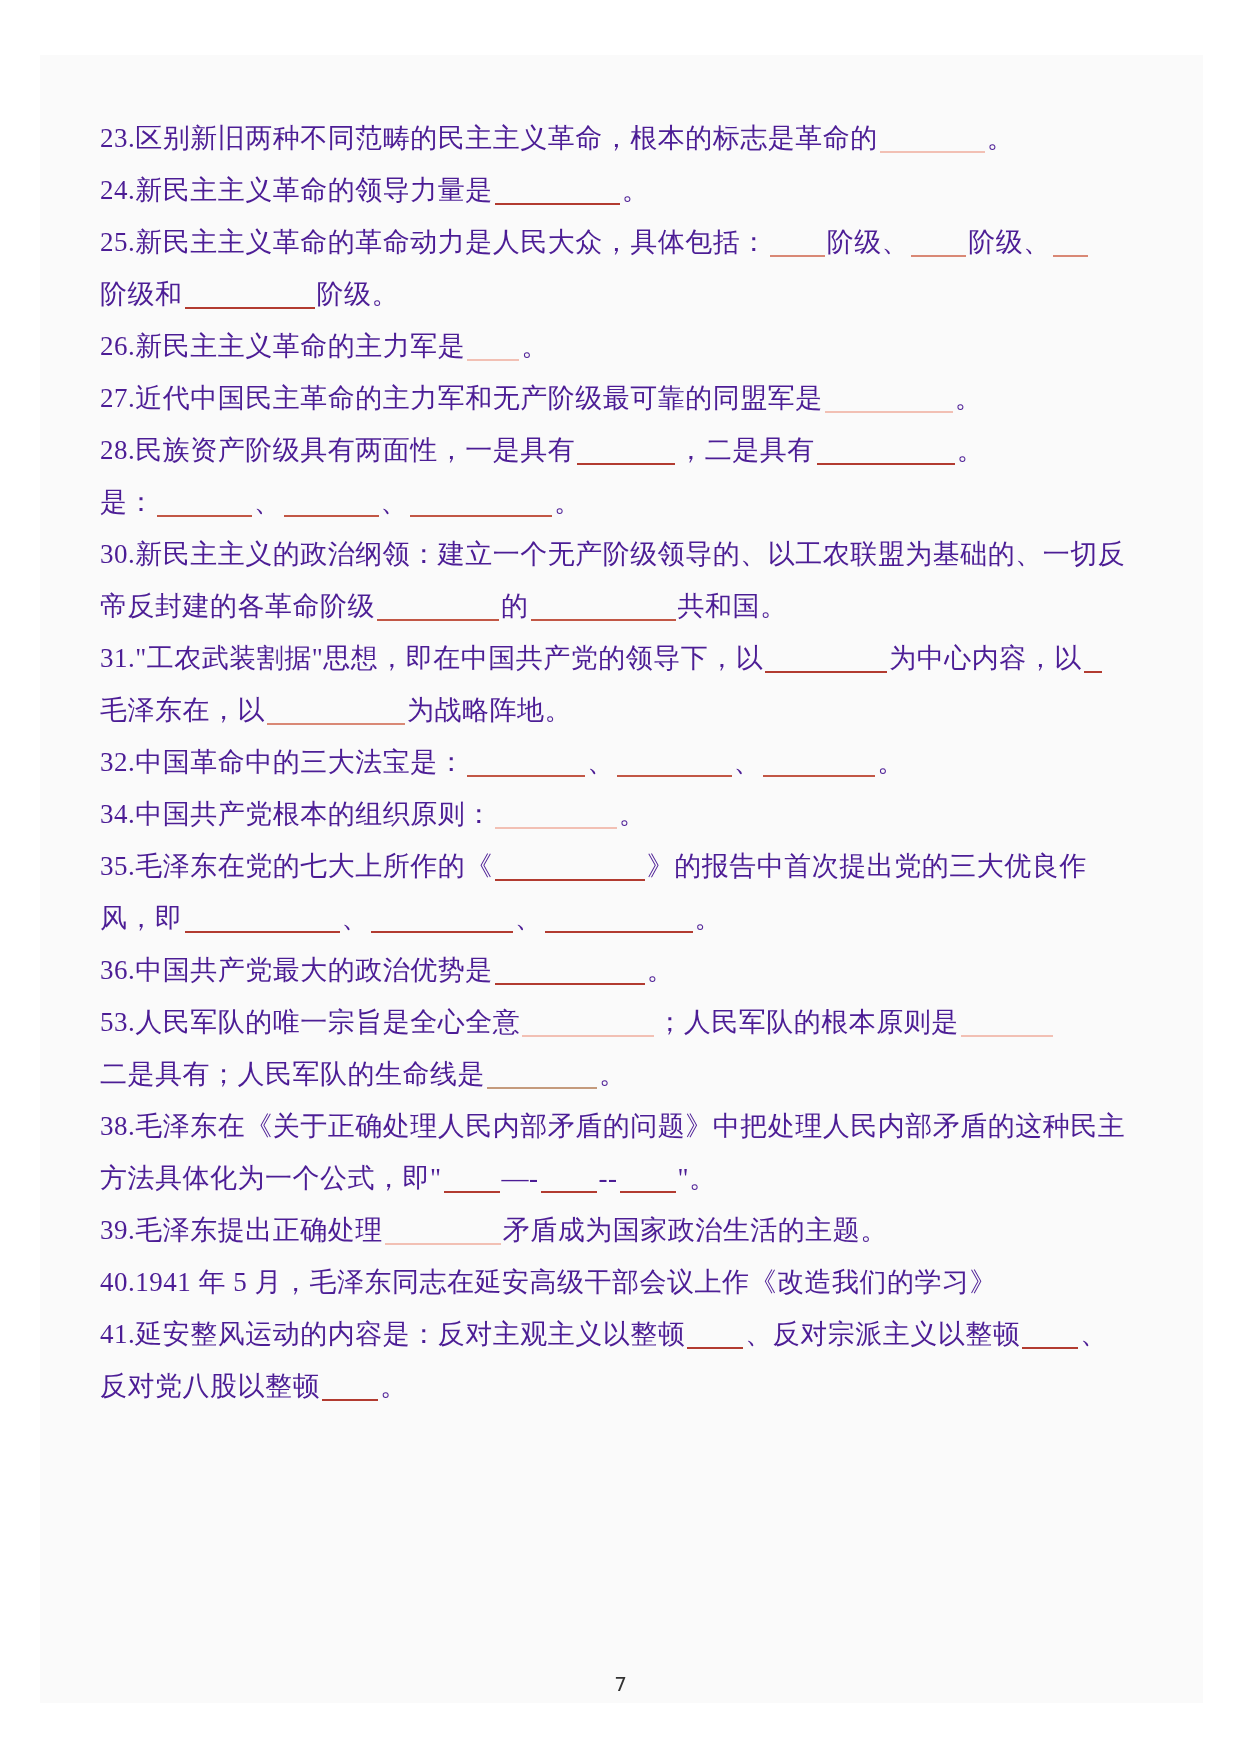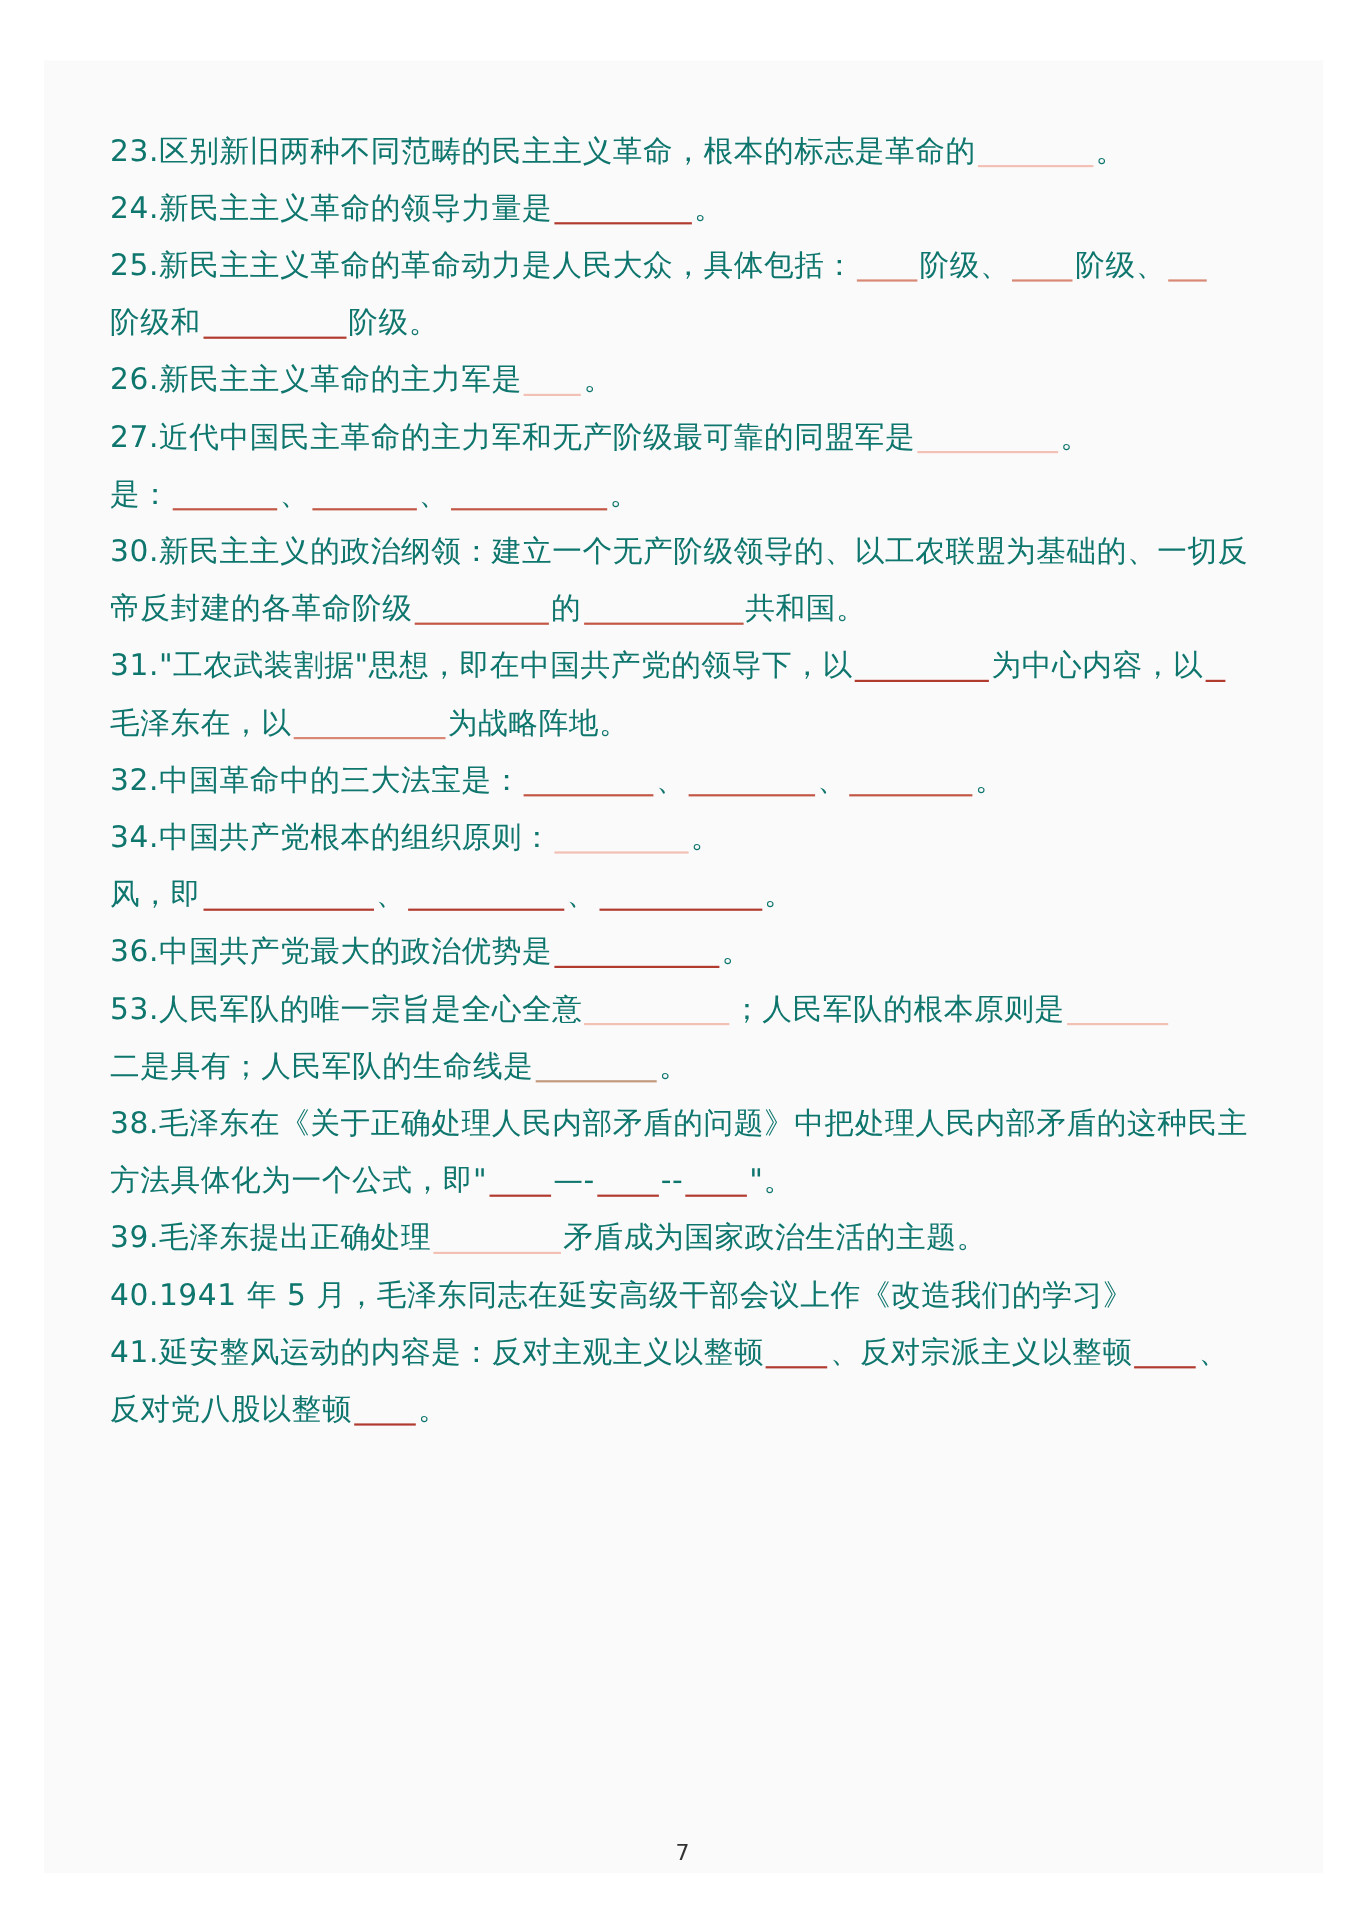--- a/index.html
+++ b/index.html
@@ -26,23 +26,24 @@
   .content {
     position: absolute;
     left: 100px;
     top: 112px;
     width: 1060px;
   }
   .line {
     height: 52px;
     line-height: 52px;
     font-size: 27px;
-    color: #0f766e;
+    color: #4c1d95;
     white-space: nowrap;
     letter-spacing: 0.5px;
+    font-family: Liberation Serif, serif;
   }
   .txt { display: inline; }
   .blank {
     display: inline-block;
     height: 0;
     border-bottom: 2px solid #b23b30;
     position: relative;
     top: 6px;
     margin: 0 2px;
   }
@@ -61,27 +62,29 @@
 
 <div class="page">
   <div class="page-inner"></div>
   <div class="content">
       <div class="line"><span class="txt">23.区别新旧两种不同范畴的民主主义革命，根本的标志是革命的</span><span class="blank" style="width: 105px; border-bottom-color: rgb(242, 192, 180);"></span><span class="txt">。</span></div>
       <div class="line"><span class="txt">24.新民主主义革命的领导力量是</span><span class="blank" style="width: 125px; border-bottom-color: rgb(178, 59, 48);"></span><span class="txt">。</span></div>
       <div class="line"><span class="txt">25.新民主主义革命的革命动力是人民大众，具体包括：</span><span class="blank" style="width: 55px; border-bottom-color: rgb(217, 136, 117);"></span><span class="txt">阶级、</span><span class="blank" style="width: 55px; border-bottom-color: rgb(217, 136, 117);"></span><span class="txt">阶级、</span><span class="blank" style="width: 35px; border-bottom-color: rgb(217, 136, 117);"></span></div>
       <div class="line"><span class="txt">阶级和</span><span class="blank" style="width: 130px; border-bottom-color: rgb(178, 59, 48);"></span><span class="txt">阶级。</span></div>
       <div class="line"><span class="txt">26.新民主主义革命的主力军是</span><span class="blank" style="width: 52px; border-bottom-color: rgb(242, 192, 180);"></span><span class="txt">。</span></div>
       <div class="line"><span class="txt">27.近代中国民主革命的主力军和无产阶级最可靠的同盟军是</span><span class="blank" style="width: 128px; border-bottom-color: rgb(242, 192, 180);"></span><span class="txt">。</span></div>
+      <div class="line"><span class="txt">28.民族资产阶级具有两面性，一是具有</span><span class="blank" style="width: 98px; border-bottom-color: rgb(178, 59, 48);"></span><span class="txt">，二是具有</span><span class="blank" style="width: 138px; border-bottom-color: rgb(178, 59, 48);"></span><span class="txt">。</span></div>
       <div class="line"><span class="txt">是：</span><span class="blank" style="width: 95px; border-bottom-color: rgb(194, 87, 69);"></span><span class="txt">、</span><span class="blank" style="width: 95px; border-bottom-color: rgb(194, 87, 69);"></span><span class="txt">、</span><span class="blank" style="width: 142px; border-bottom-color: rgb(194, 87, 69);"></span><span class="txt">。</span></div>
       <div class="line"><span class="txt">30.新民主主义的政治纲领：建立一个无产阶级领导的、以工农联盟为基础的、一切反</span></div>
       <div class="line"><span class="txt">帝反封建的各革命阶级</span><span class="blank" style="width: 122px; border-bottom-color: rgb(194, 87, 69);"></span><span class="txt">的</span><span class="blank" style="width: 145px; border-bottom-color: rgb(194, 87, 69);"></span><span class="txt">共和国。</span></div>
       <div class="line"><span class="txt">31."工农武装割据"思想，即在中国共产党的领导下，以</span><span class="blank" style="width: 122px; border-bottom-color: rgb(178, 59, 48);"></span><span class="txt">为中心内容，以</span><span class="blank" style="width: 18px; border-bottom-color: rgb(178, 59, 48);"></span></div>
       <div class="line"><span class="txt">毛泽东在，以</span><span class="blank" style="width: 138px; border-bottom-color: rgb(217, 136, 117);"></span><span class="txt">为战略阵地。</span></div>
       <div class="line"><span class="txt">32.中国革命中的三大法宝是：</span><span class="blank" style="width: 118px; border-bottom-color: rgb(194, 87, 69);"></span><span class="txt">、</span><span class="blank" style="width: 115px; border-bottom-color: rgb(194, 87, 69);"></span><span class="txt">、</span><span class="blank" style="width: 112px; border-bottom-color: rgb(194, 87, 69);"></span><span class="txt">。</span></div>
       <div class="line"><span class="txt">34.中国共产党根本的组织原则：</span><span class="blank" style="width: 122px; border-bottom-color: rgb(242, 192, 180);"></span><span class="txt">。</span></div>
+      <div class="line"><span class="txt">35.毛泽东在党的七大上所作的《</span><span class="blank" style="width: 150px; border-bottom-color: rgb(178, 59, 48);"></span><span class="txt">》的报告中首次提出党的三大优良作</span></div>
       <div class="line"><span class="txt">风，即</span><span class="blank" style="width: 155px; border-bottom-color: rgb(178, 59, 48);"></span><span class="txt">、</span><span class="blank" style="width: 142px; border-bottom-color: rgb(178, 59, 48);"></span><span class="txt">、</span><span class="blank" style="width: 148px; border-bottom-color: rgb(178, 59, 48);"></span><span class="txt">。</span></div>
       <div class="line"><span class="txt">36.中国共产党最大的政治优势是</span><span class="blank" style="width: 150px; border-bottom-color: rgb(178, 59, 48);"></span><span class="txt">。</span></div>
       <div class="line"><span class="txt">53.人民军队的唯一宗旨是全心全意</span><span class="blank" style="width: 132px; border-bottom-color: rgb(242, 192, 180);"></span><span class="txt">；人民军队的根本原则是</span><span class="blank" style="width: 92px; border-bottom-color: rgb(242, 192, 180);"></span></div>
       <div class="line"><span class="txt">二是具有；人民军队的生命线是</span><span class="blank" style="width: 110px; border-bottom-color: rgb(196, 154, 124);"></span><span class="txt">。</span></div>
       <div class="line"><span class="txt">38.毛泽东在《关于正确处理人民内部矛盾的问题》中把处理人民内部矛盾的这种民主</span></div>
       <div class="line"><span class="txt">方法具体化为一个公式，即"</span><span class="blank" style="width: 56px; border-bottom-color: rgb(178, 59, 48);"></span><span class="txt">—-</span><span class="blank" style="width: 56px; border-bottom-color: rgb(178, 59, 48);"></span><span class="txt">--</span><span class="blank" style="width: 56px; border-bottom-color: rgb(178, 59, 48);"></span><span class="txt">"。</span></div>
       <div class="line"><span class="txt">39.毛泽东提出正确处理</span><span class="blank" style="width: 116px; border-bottom-color: rgb(242, 192, 180);"></span><span class="txt">矛盾成为国家政治生活的主题。</span></div>
       <div class="line"><span class="txt">40.1941 年 5 月，毛泽东同志在延安高级干部会议上作《改造我们的学习》</span></div>
       <div class="line"><span class="txt">41.延安整风运动的内容是：反对主观主义以整顿</span><span class="blank" style="width: 56px; border-bottom-color: rgb(178, 59, 48);"></span><span class="txt">、反对宗派主义以整顿</span><span class="blank" style="width: 56px; border-bottom-color: rgb(178, 59, 48);"></span><span class="txt">、</span></div>
       <div class="line"><span class="txt">反对党八股以整顿</span><span class="blank" style="width: 56px; border-bottom-color: rgb(178, 59, 48);"></span><span class="txt">。</span></div>

